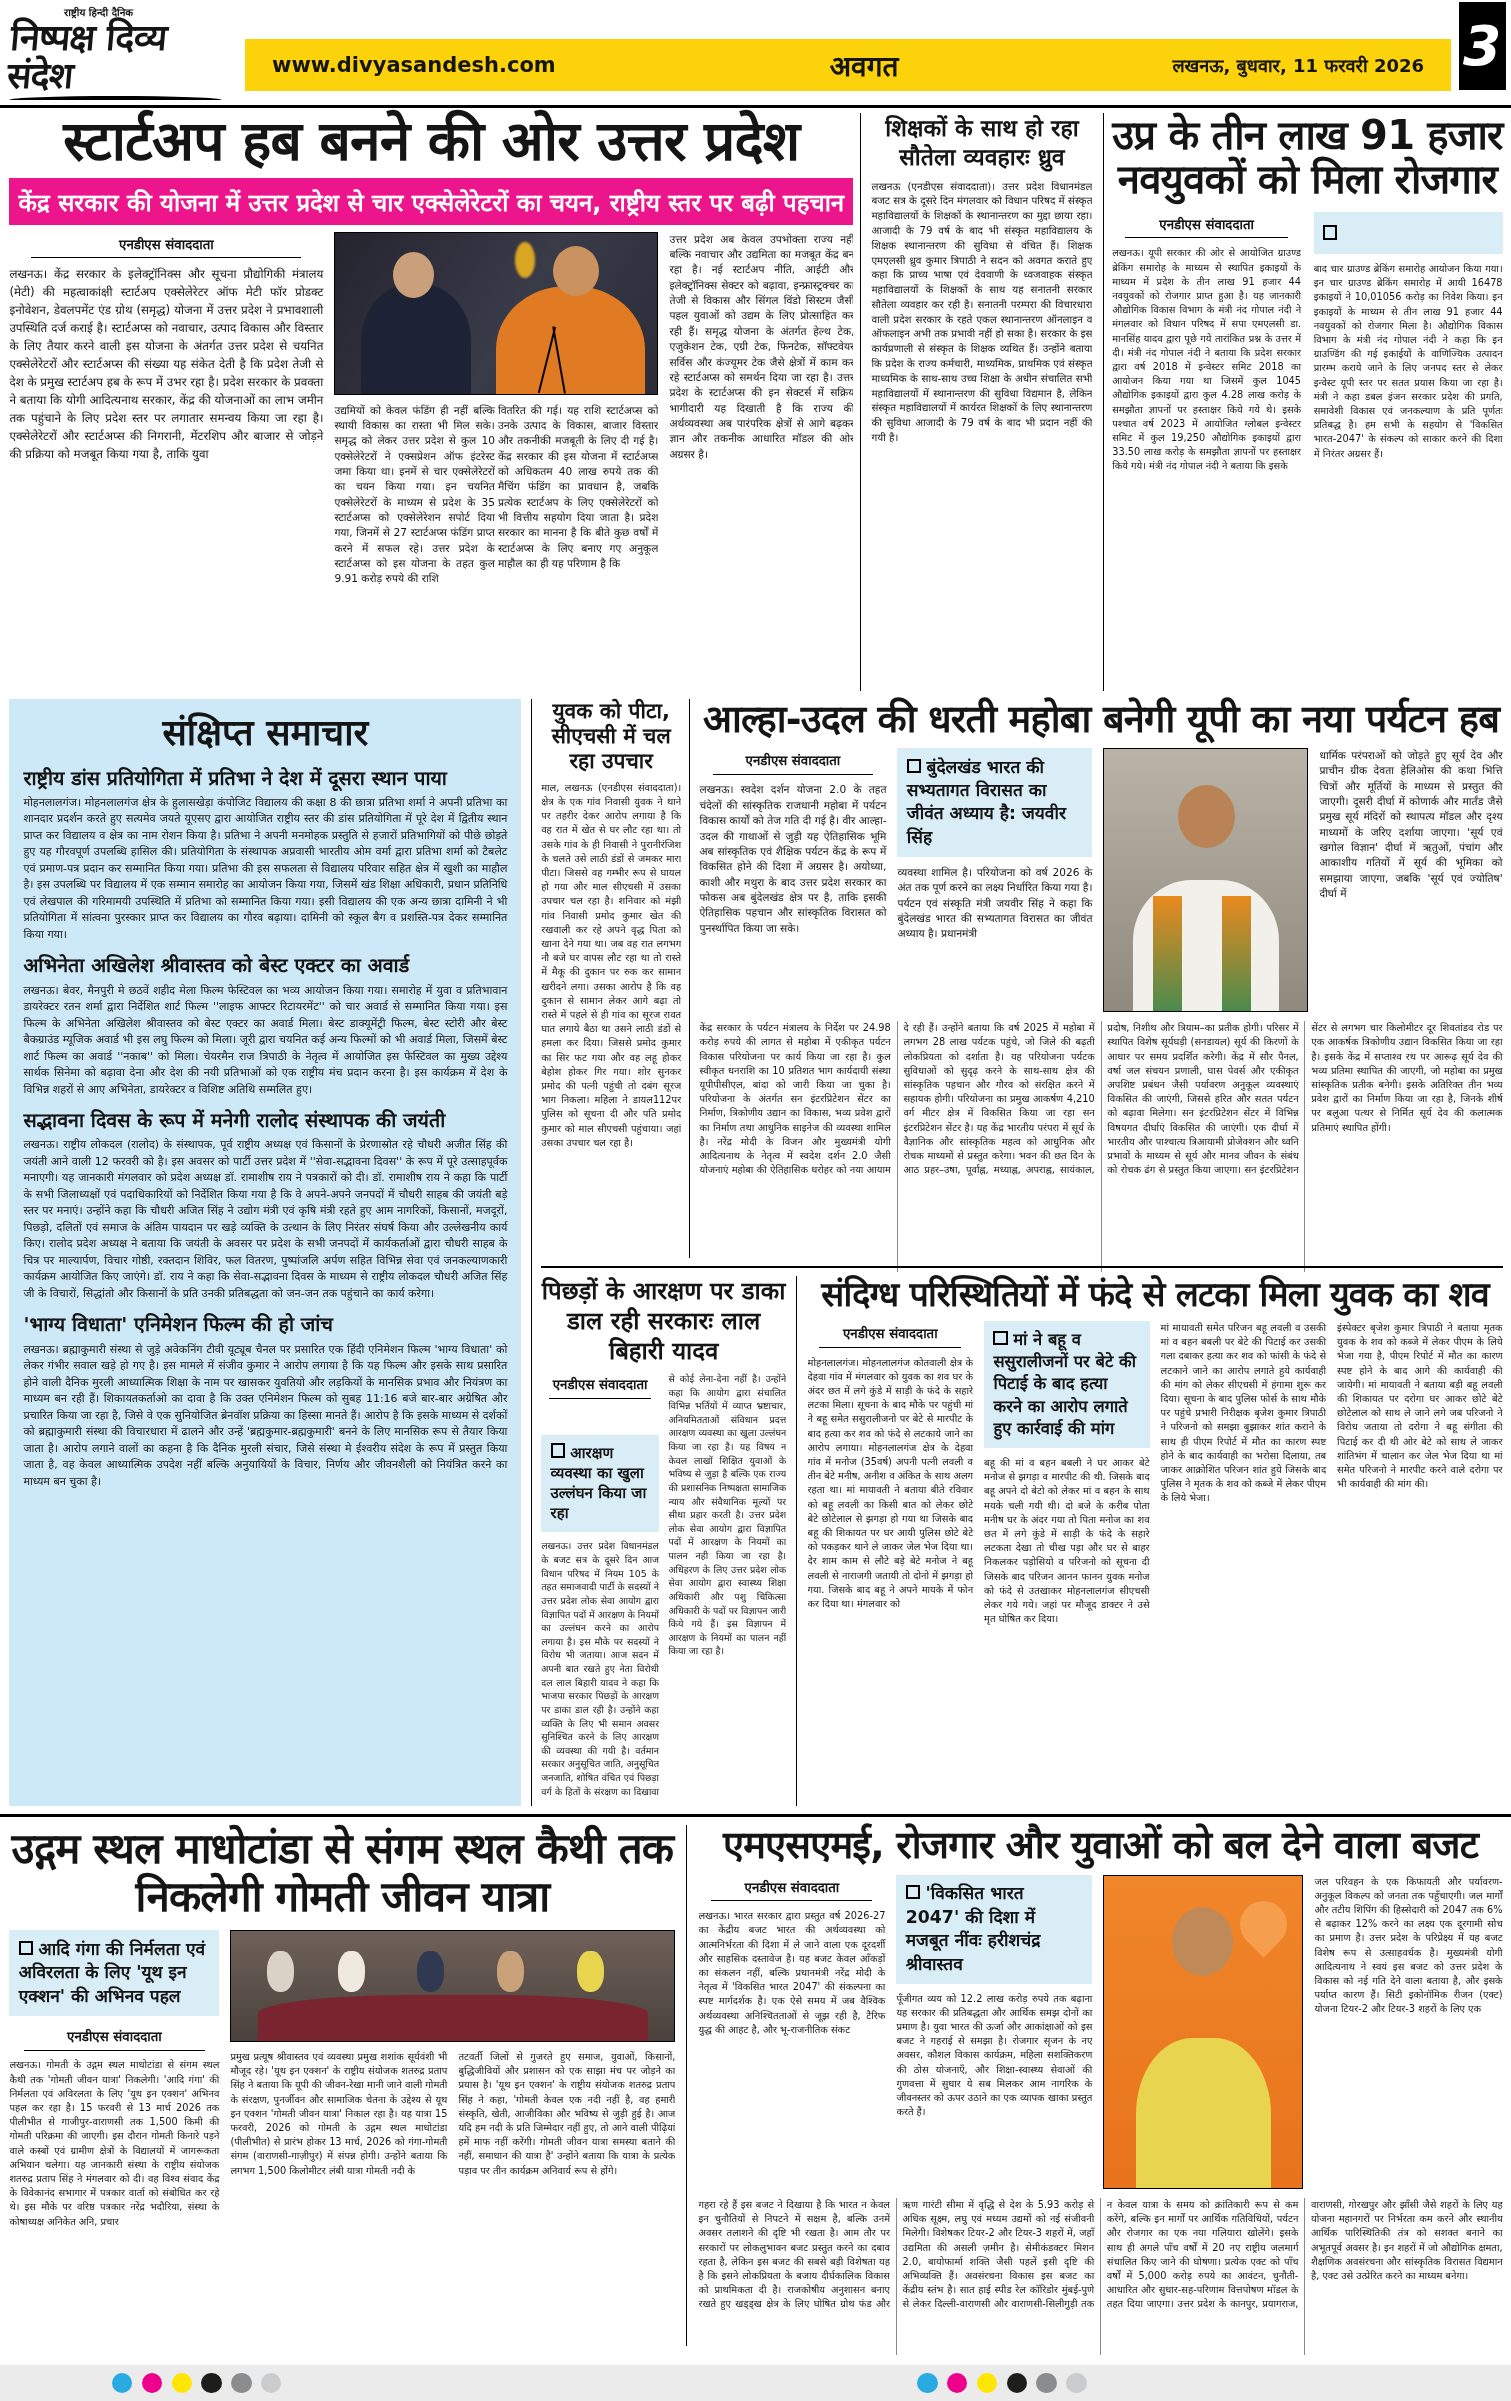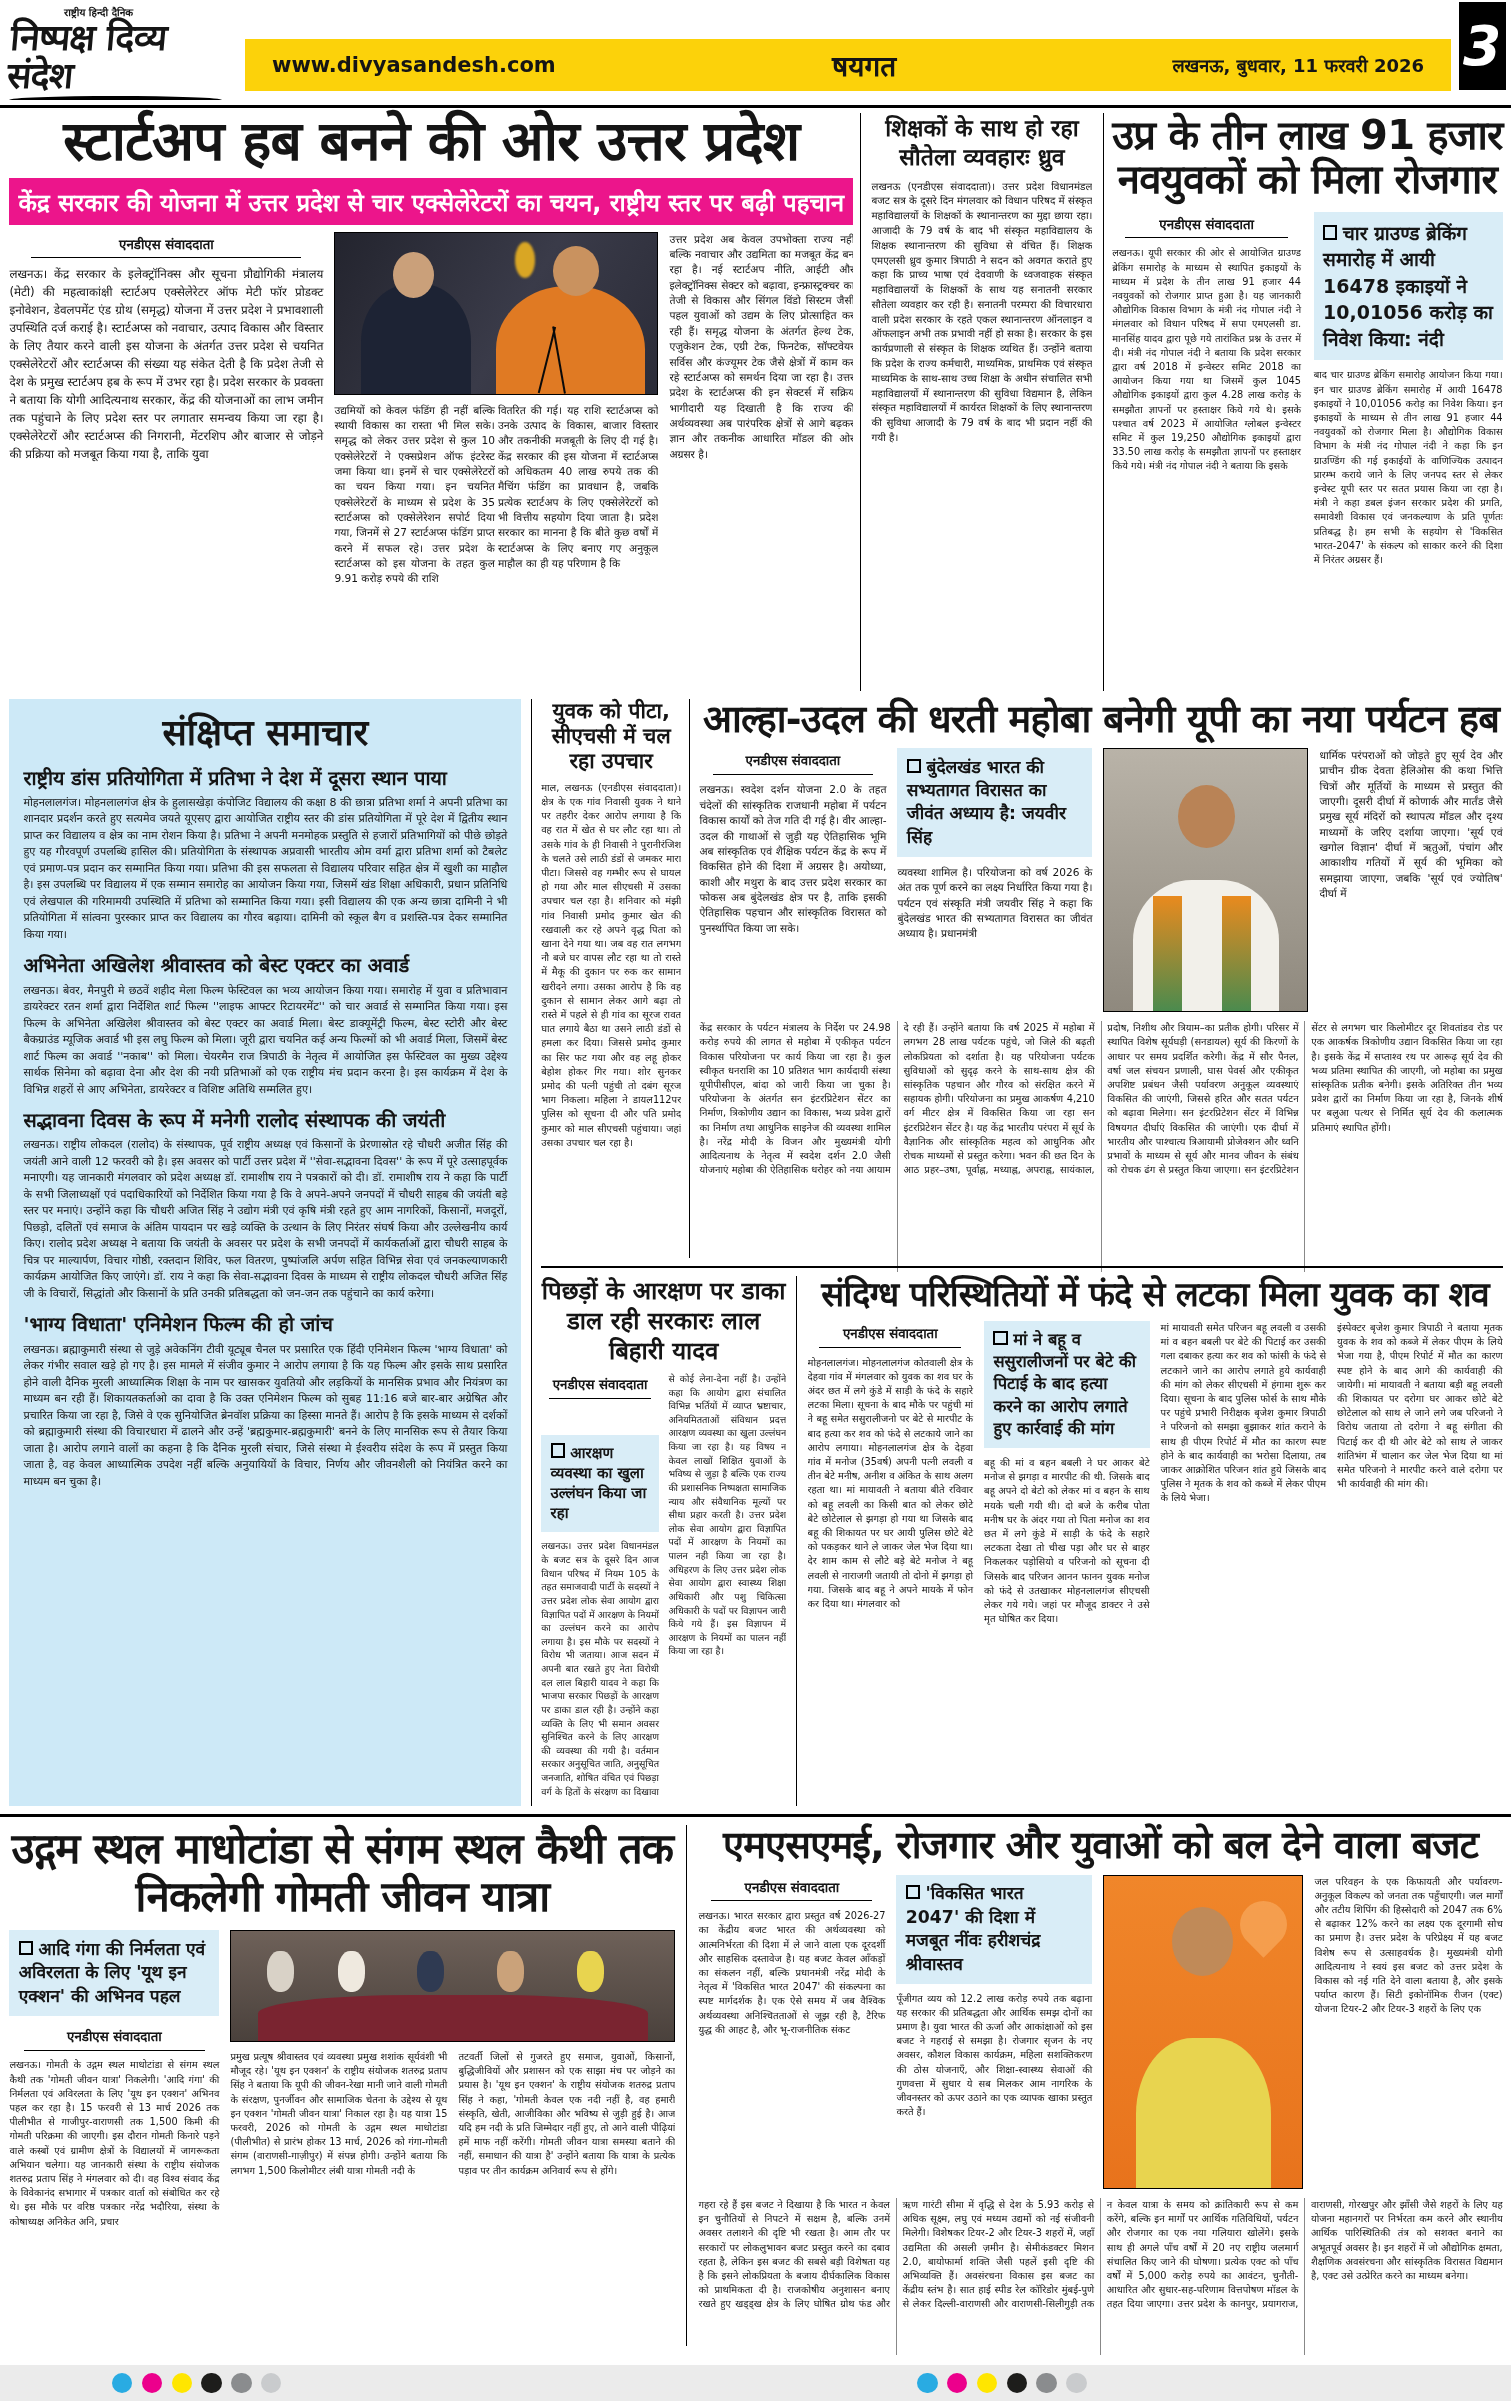--- a/index.html
+++ b/index.html
@@ -134,21 +134,21 @@
 <div class="page">
 
   <div class="masthead">
     <div class="logo">
       <div class="logo-tagline">राष्ट्रीय हिन्दी दैनिक</div>
       <div class="logo-text">निष्पक्ष दिव्य संदेश</div>
       <div class="logo-flourish"></div>
     </div>
     <div class="yellowbar">
       <span class="site">www.divyasandesh.com</span>
-      <span class="city">षयगत</span>
+      <span class="city">अवगत</span>
       <span class="date">लखनऊ, बुधवार, 11 फरवरी 2026</span>
     </div>
     <div class="pageno">3</div>
   </div>
 
   <div class="top">
 
     <div class="lead">
       <div class="lead-headline">स्टार्टअप हब बनने की ओर उत्तर प्रदेश</div>
       <div class="lead-banner">केंद्र सरकार की योजना में उत्तर प्रदेश से चार एक्सेलेरेटरों का चयन, राष्ट्रीय स्तर पर बढ़ी पहचान</div>
@@ -188,21 +188,21 @@
     <div class="vrule"></div>
 
     <div class="jobs">
       <div class="jobs-headline">उप्र के तीन लाख 91 हजार नवयुवकों को मिला रोजगार</div>
       <div class="jobs-body">
         <div class="jobs-c1">
           <div class="byline">एनडीएस संवाददाता</div>
           <div class="body-txt">लखनऊ। यूपी सरकार की ओर से आयोजित ग्राउण्ड ब्रेकिंग समारोह के माध्यम से स्थापित इकाइयों के माध्यम में प्रदेश के तीन लाख 91 हजार 44 नवयुवकों को रोजगार प्राप्त हुआ है। यह जानकारी औद्योगिक विकास विभाग के मंत्री नंद गोपाल नंदी ने मंगलवार को विधान परिषद में सपा एमएलसी डा. मानसिंह यादव द्वारा पूछे गये तारांकित प्रश्न के उत्तर में दी। मंत्री नंद गोपाल नंदी ने बताया कि प्रदेश सरकार द्वारा वर्ष 2018 में इन्वेस्टर समिट 2018 का आयोजन किया गया था जिसमें कुल 1045 औद्योगिक इकाइयों द्वारा कुल 4.28 लाख करोड़ के समझौता ज्ञापनों पर हस्ताक्षर किये गये थे। इसके पश्चात वर्ष 2023 में आयोजित ग्लोबल इन्वेस्टर समिट में कुल 19,250 औद्योगिक इकाइयों द्वारा 33.50 लाख करोड़ के समझौता ज्ञापनों पर हस्ताक्षर किये गये। मंत्री नंद गोपाल नंदी ने बताया कि इसके</div>
         </div>
         <div class="jobs-c2">
-          <div class="bluebox"><span class="sq"></span><span>चार ग्राउण्ड ब्रेकिंग समारोह में आयी 16478 इकाइयों ने 10,01056 करोड़ का निवेश किया: नंदी</span></div>
+          <div class="bluebox"><span class="sq"></span></div>
           <div class="body-txt">बाद चार ग्राउण्ड ब्रेकिंग समारोह आयोजन किया गया। इन चार ग्राउण्ड ब्रेकिंग समारोह में आयी 16478 इकाइयों ने 10,01056 करोड़ का निवेश किया। इन इकाइयों के माध्यम से तीन लाख 91 हजार 44 नवयुवकों को रोजगार मिला है। औद्योगिक विकास विभाग के मंत्री नंद गोपाल नंदी ने कहा कि इन ग्राउण्डिंग की गई इकाईयों के वाणिज्यिक उत्पादन प्रारम्भ कराये जाने के लिए जनपद स्तर से लेकर इन्वेस्ट यूपी स्तर पर सतत प्रयास किया जा रहा है। मंत्री ने कहा डबल इंजन सरकार प्रदेश की प्रगति, समावेशी विकास एवं जनकल्याण के प्रति पूर्णतः प्रतिबद्ध है। हम सभी के सहयोग से 'विकसित भारत-2047' के संकल्प को साकार करने की दिशा में निरंतर अग्रसर हैं।</div>
         </div>
       </div>
     </div>
   </div>
 
   <div class="mid">
 
     <div class="briefs">
       <div class="briefs-title">संक्षिप्त समाचार</div>

